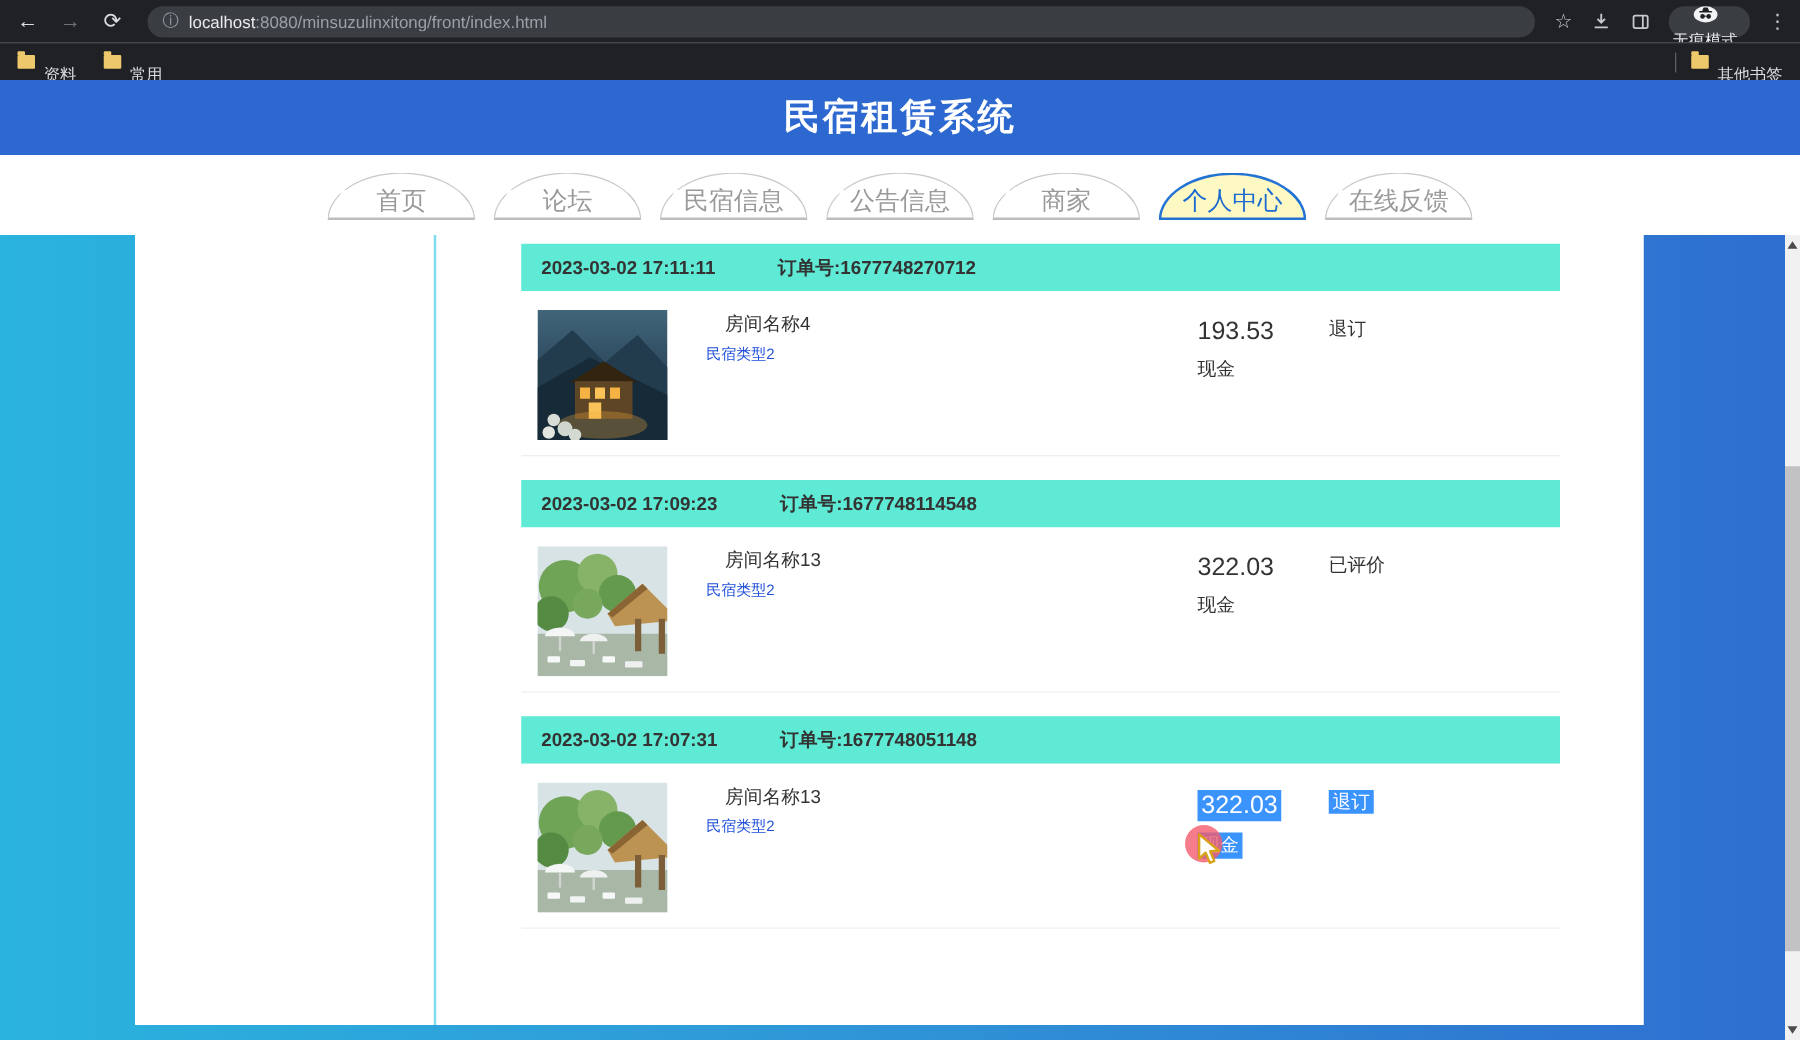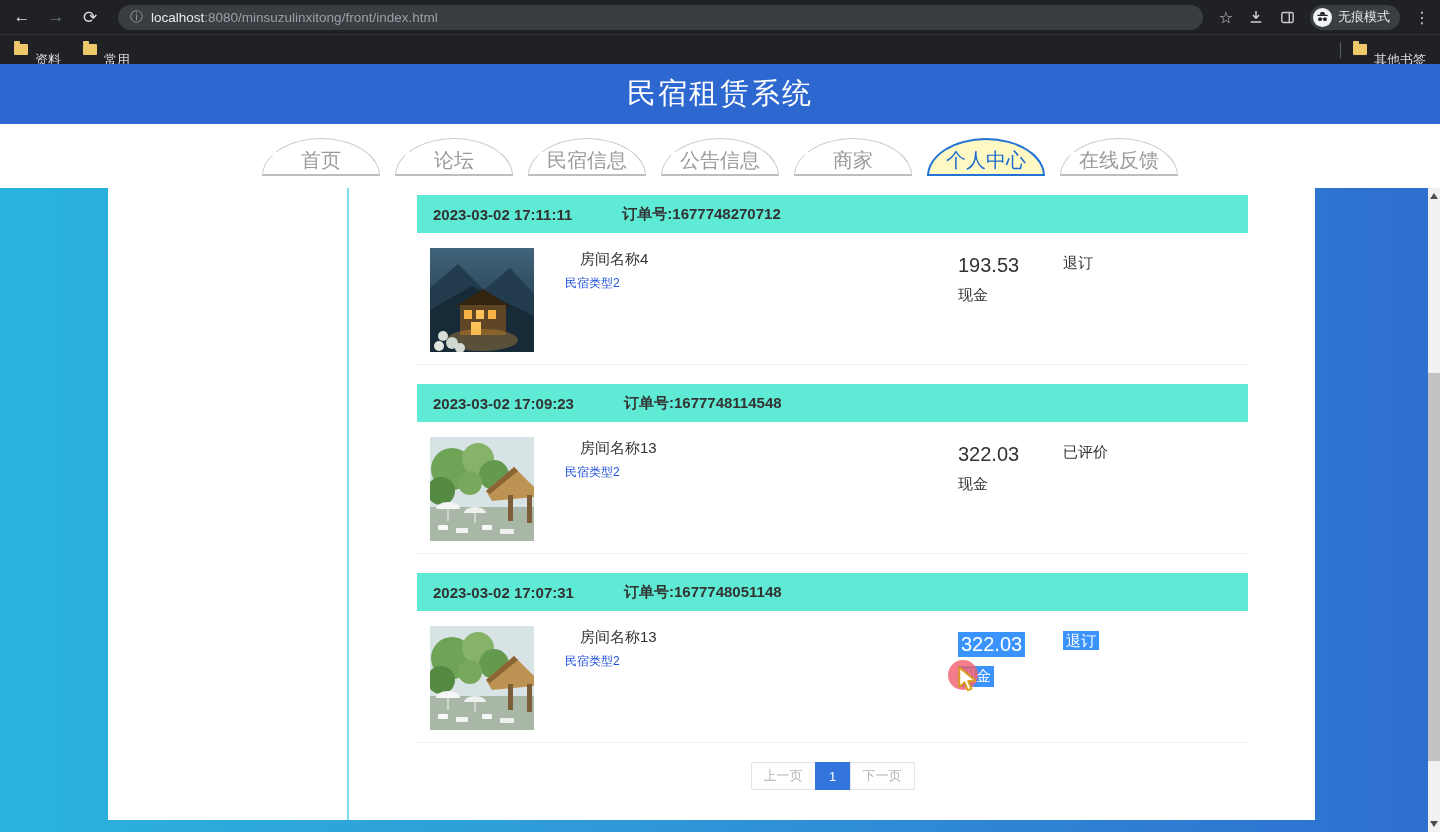--- a/index.html
+++ b/index.html
@@ -13,39 +13,39 @@
             color:#dadce0; font-size:17px; border-radius:50%; flex:0 0 auto; }
   .nav-ic.dim { color:#6e7277; }
   .url-pill { flex:1 1 auto; height:25px; background:#3a3d42; border-radius:13px;
               display:flex; align-items:center; padding:0 12px; gap:8px; margin:0 6px; min-width:0; }
   .info-ic { color:#9aa0a6; font-size:13px; }
   .url-text { font-size:13.5px; color:#9aa0a6; white-space:nowrap; overflow:hidden; }
   .url-text b { color:#e8eaed; font-weight:normal; }
   .right-ics { display:flex; align-items:center; gap:14px; flex:0 0 auto; }
   .glyph { color:#c8cacd; font-size:16px; }
   .incog-chip { height:25px; background:#3a3d42; border-radius:13px; display:flex; align-items:center;
-                gap:6px; padding:0 10px 0 3px; }
+                gap:6px; padding:0 10px 0 3px;flex-direction:column; }
   .incog-circle { width:19px; height:19px; border-radius:50%; background:#f1f3f4;
                   display:flex; align-items:center; justify-content:center; }
   .incog-chip span { color:#e8eaed; font-size:13px; }
 
   .bookmarks { position:absolute; left:0; top:34px; width:1440px; height:30px; background:#202124;
                border-top:1px solid #32343a; display:flex; align-items:center; padding:0 14px; gap:22px; }
   .bm-item { display:flex; align-items:center; gap:7px; }
   .bm-item span { color:#dadce0; font-size:13px;margin-top:21px; }
   .folder { width:14px; height:11px; background:#edc96c; border-radius:1px; position:relative; flex:0 0 auto; }
   .folder::before { content:""; position:absolute; top:-3px; left:0; width:6px; height:3px;
                     background:#edc96c; border-radius:1px 1px 0 0; }
   .bm-right { margin-left:auto; display:flex; align-items:center; gap:12px; }
   .bm-divider { width:1px; height:16px; background:#5c5f63; }
 
   
   .site-header { position:absolute; left:0; top:64px; width:1440px; height:60px; background:#2c68cf;
                  display:flex; align-items:center; justify-content:center; }
-  .site-header h1 { color:#fff; font-size:29px; font-weight:normal; letter-spacing:2px; }
+  .site-header h1 { color:#fff; font-size:29px; font-weight:bold; letter-spacing:2px; }
 
   .nav-row { position:absolute; left:0; top:124px; width:1440px; height:64px; background:#fff;
              display:flex; justify-content:center; gap:15px; padding-top:14px; }
   .tab { width:118px; height:38px; border:1px solid #c9c9c9; border-bottom:2px solid #bdbdbd;
          border-radius:50% 50% 0 0 / 100% 100% 0 0; background:#fff; color:#9a9a9a; font-size:20px;
          display:flex; align-items:center; justify-content:center; padding-top:7px; cursor:pointer; }
   .tab.active { background:#fef9c3; border:2px solid #2273d4; color:#1d6ad0; }
 
   
   .page-bg { position:absolute; left:0; top:188px; width:1440px; height:644px;
@@ -275,25 +275,20 @@
             <div class="room-type">民宿类型2</div>
           </div>
           <div class="price-col">
             <span class="price hl">322.03</span>
             <div class="pay"><span class="hl">现金</span></div>
           </div>
           <div class="status-col"><span class="hl">退订</span></div>
         </div>
       </div>
 
-      <div class="pagination">
-        <span class="pg-btn">上一页</span>
-        <span class="pg-cur">1</span>
-        <span class="pg-btn">下一页</span>
-      </div>
 
     </div>
   </div>
 
 </div>
 
 <div class="scrollbar">
   <i class="sb-up"></i>
   <div class="sb-thumb"></div>
   <i class="sb-down"></i>

